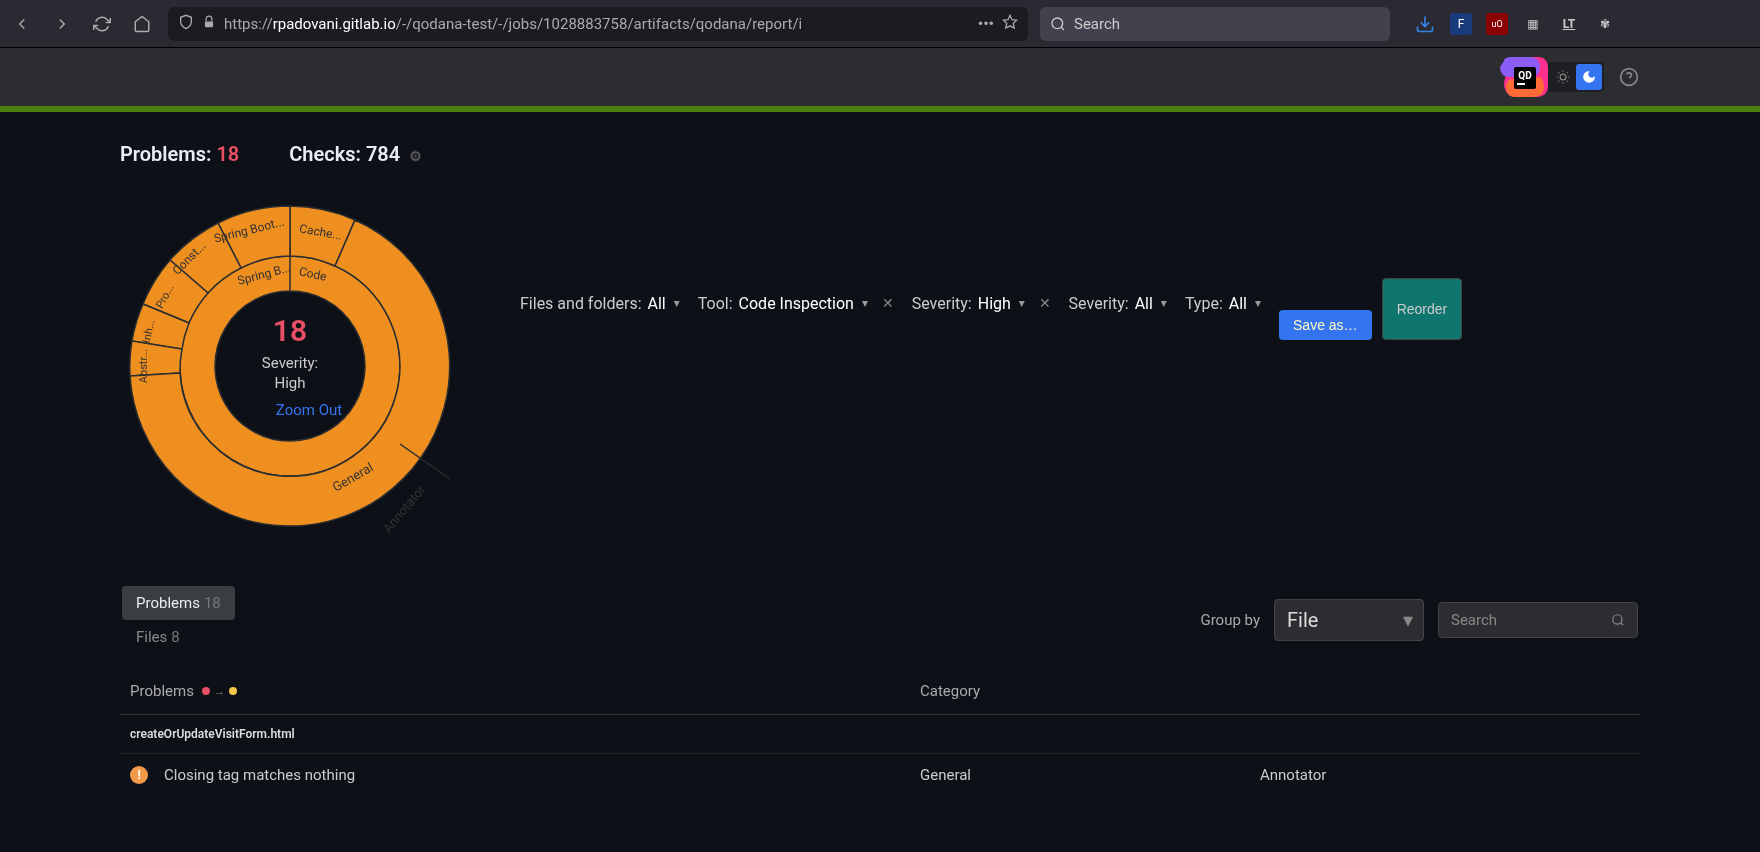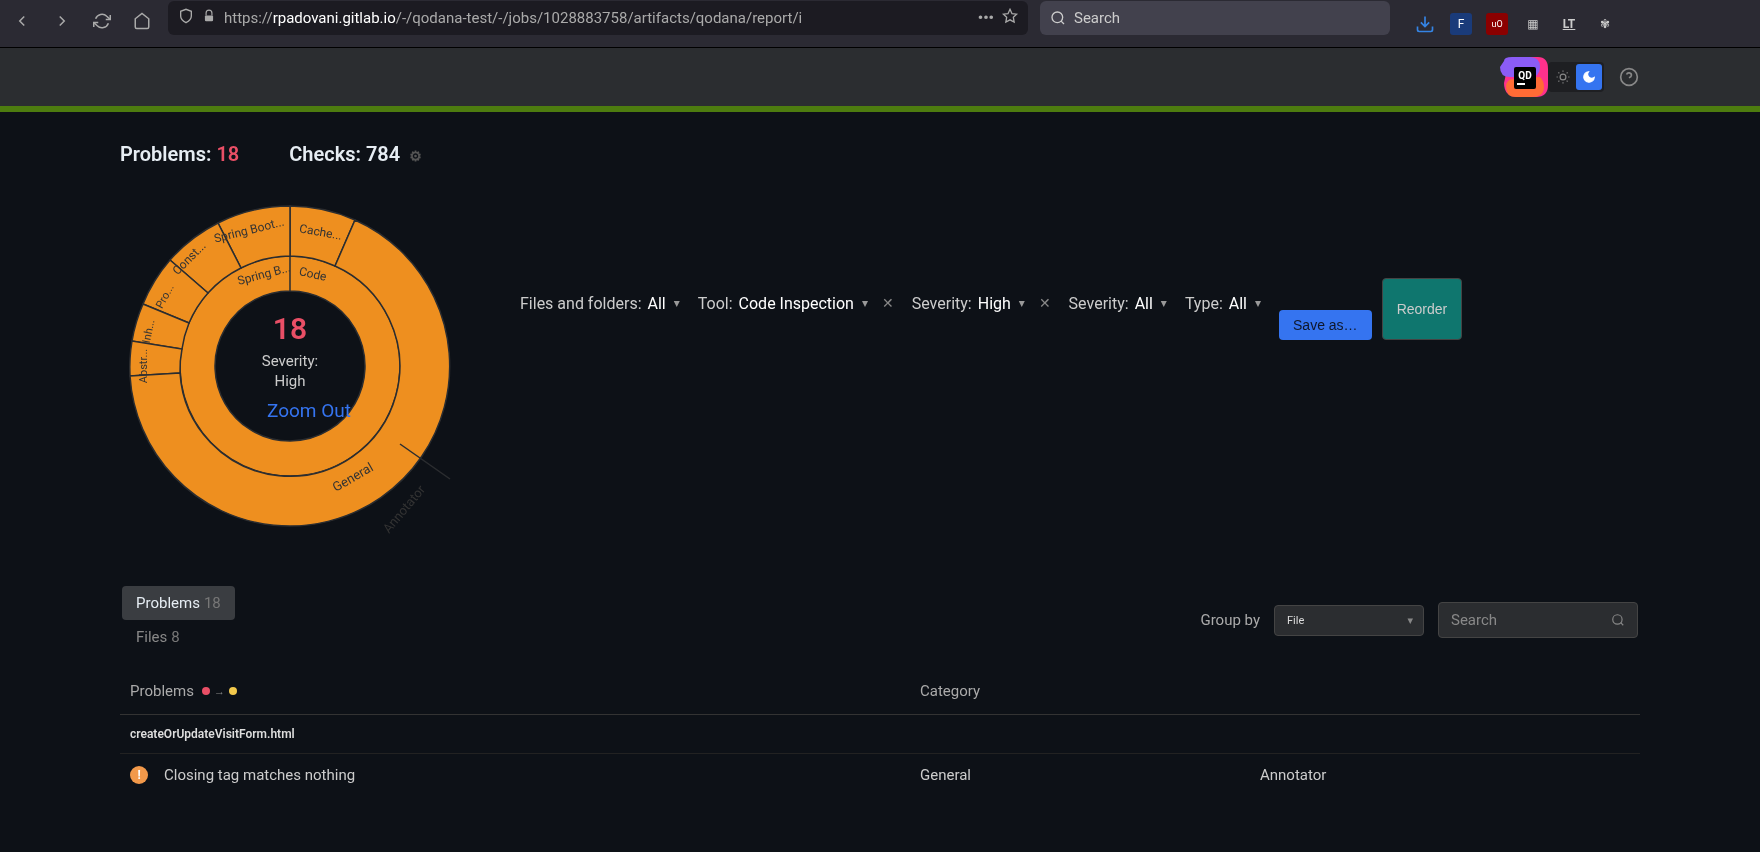--- a/index.html
+++ b/index.html
@@ -10,21 +10,21 @@
   width: 1760px;
   height: 852px;
   overflow: hidden;
 }
 
 
 .browser-bar {
   height: 48px;
   background: #2b2a33;
   display: flex;
-  align-items: flex-end;
+  align-items: center;
   padding: 12px 8px;
   gap: 12px;
   border-bottom: 1px solid #000;
 }
 .nav-btn { width: 28px; height: 28px; display:flex; align-items:center; justify-content:center; color:#aaa; cursor:pointer; }
 .nav-btn svg { width: 18px; height: 18px; }
 .url-bar {
   flex: 0 0 860px;
   height: 34px;
   background: #1c1b22;
@@ -87,47 +87,47 @@
 .chart-section { display:flex; gap: 60px; align-items:flex-start; }
 
 .sunburst { position:relative; width: 340px; height: 340px; }
 .sunburst svg { width: 100%; height: 100%; }
 .sunburst-center {
   position:absolute; top:50%; left:50%; transform:translate(-50%,-50%);
   text-align:center;
 }
 .center-count { font-size: 30px; font-weight:600; color:#e94f66; }
 .center-sev { font-size: 15px; color:#ccc; margin-top:6px; line-height:1.3;}
-.zoom-out { color:#3574f0; font-size:19px; margin-top:8px; cursor:pointer;margin-left:38px; }
+.zoom-out { color:#3574f0; font-size:15px; margin-top:8px; cursor:pointer;margin-left:38px; }
 
 .filters { padding-top: 70px; display:flex; flex-direction:row; gap: 18px; font-size:16px; color:#ccc; }
 .filter-row { display:flex; align-items:center; gap:6px; }
 .filter-label {}
 .filter-value { color:#fff; }
 .chev { color:#999; font-size:12px; margin-left:2px; }
 .clear-x { color:#888; margin-left:8px; cursor:pointer; font-size:14px;}
 
 .filter-buttons { display:flex; gap: 10px; margin-top:12px; }
 .btn { padding: 7px 14px; border-radius:4px; font-size:14px; cursor:pointer; border:none; }
-.btn-primary { background:#3574f0; color:#0f172a;margin-top:32px; }
+.btn-primary { background:#3574f0; color:#fef9c3;margin-top:32px; }
 .btn-secondary { background:#0f766e; color:#ccc; border:1px solid #444; }
 
 
 .table-controls {
   display:flex; align-items:center; gap: 14px; margin-top: 50px; padding: 0 2px;
 }
 .tab-switch { display:flex; gap:0;flex-direction:column; }
 .tab-btn { padding:8px 14px; border-radius:4px; font-size:15px; background:transparent; color:#888; cursor:pointer;}
 .tab-btn.active { background:#3a3d41; color:#e6edf3; }
 .tab-count { color:#777; margin-left:4px; }
 .spacer { flex:1; }
 .groupby { color:#aaa; font-size:15px; }
 .select-box {
   background:#2b2d30; border:1px solid #444; border-radius:4px;
-  padding:8px 18px 8px 12px; color:#ddd; font-size:11px; position:relative; min-width:150px;
+  padding:8px 18px 8px 12px; color:#ddd; font-size:20px; position:relative; min-width:150px;
 }
 .select-box::after{ content:"▾"; position:absolute; right:10px; color:#888;}
 .search-box {
   background:#2b2d30; border:1px solid #444; border-radius:4px;
   padding:8px 12px; color:#888; font-size:15px; min-width:200px;
   display:flex; align-items:center; justify-content:space-between;
 }
 
 .table-header {
   display:flex; padding: 14px 10px; border-bottom:1px solid #333; margin-top:14px;

